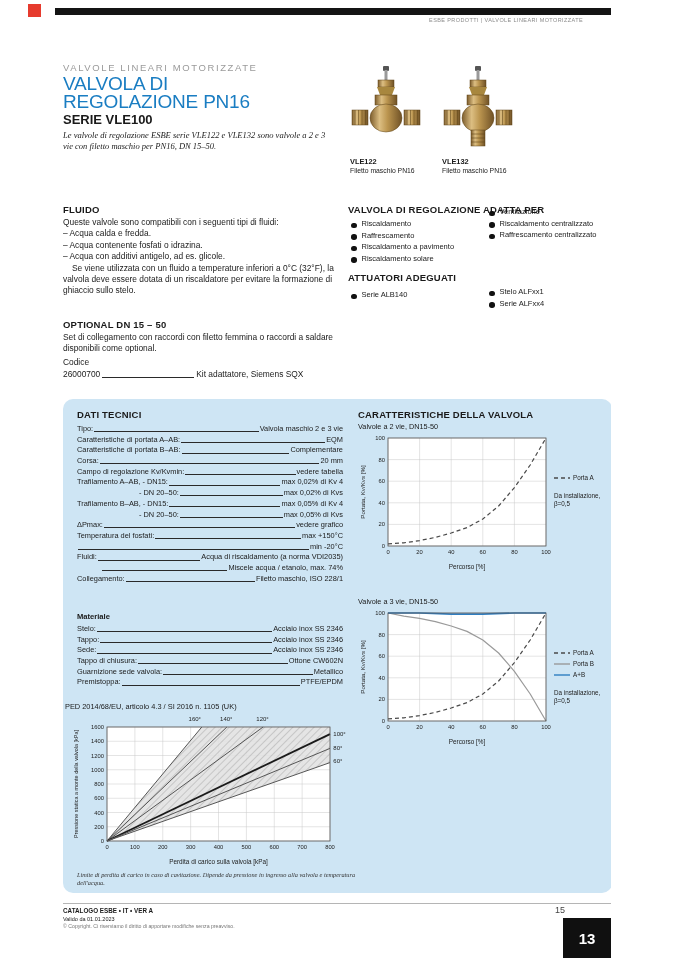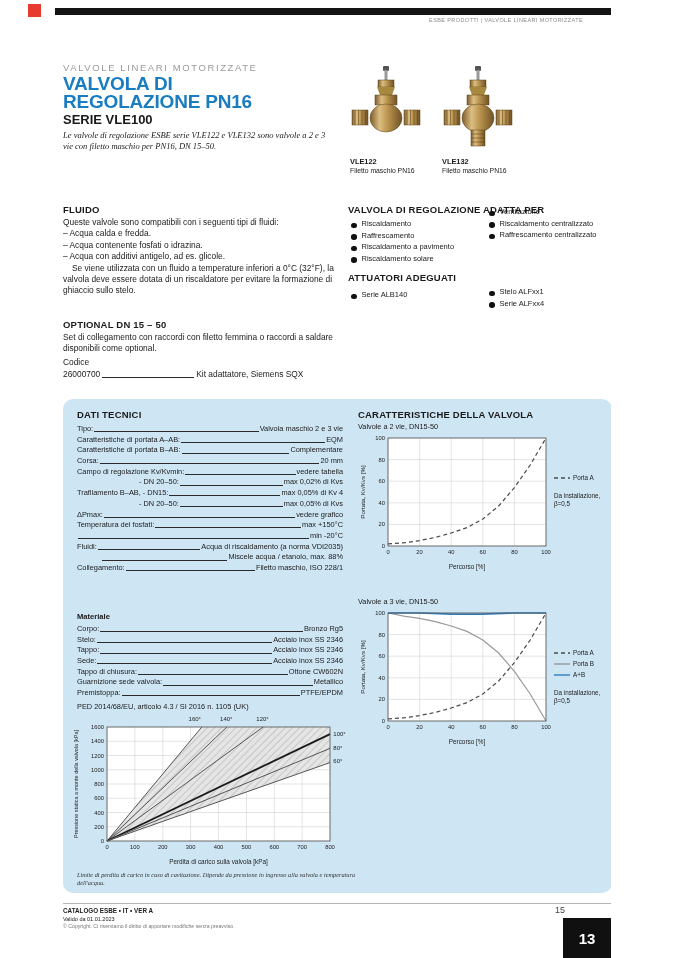--- a/index.html
+++ b/index.html
@@ -6,21 +6,21 @@
   html,body{background:#fff}
   .page{position:relative;width:611px;height:958px;background:#fff;overflow:hidden;
         font-family:"Liberation Sans","DejaVu Sans",sans-serif;color:#1a1a1a}
   .abs{position:absolute}
 
   .red-sq{left:28px;top:4px;width:13px;height:13px;background:var(--brand-red,#e63b2e)}
   .topbar{left:55px;top:8px;width:594px;height:7px;background:#141414}
   .topcap{top:17px;right:28px;font-size:5.5px;letter-spacing:.4px;color:#8a8a8a}
 
   .eyebrow{left:63px;top:62px;font-size:9.5px;color:#9a9a9a;letter-spacing:1.6px}
-  .title{left:63px;top:75px;font-size:19px;font-weight:700;line-height:18px;color:var(--accent-blue,#1a7dc2);letter-spacing:-.2px}
+  .title{left:63px;top:75px;font-size:19px;font-weight:400;line-height:18px;color:var(--accent-blue,#1a7dc2);letter-spacing:-.2px}
   .series{left:63px;top:112px;font-size:13px;font-weight:800}
   .intro{left:63px;top:130px;width:274px;font-family:"Liberation Serif","DejaVu Serif",serif;
          font-style:italic;font-size:8.5px;line-height:11px;color:#222}
 
   .h-sec{font-size:9.5px;font-weight:800;letter-spacing:.2px}
   .fluido-h{left:63px;top:204px}
   .fluido-body{left:63px;top:217px;width:284px;font-size:8.4px;line-height:11.4px}
   .fluido-note{text-indent:9px}
   .optional-h{left:63px;top:319px}
   .optional-body{left:63px;top:332px;width:284px;font-size:8.4px;line-height:11.4px}
@@ -47,21 +47,21 @@
 
   .bluebox{left:63px;top:399px;width:549px;height:494px;background:var(--panel-blue,#cee5f4);border-radius:10px}
   .dt-h{left:14px;top:10px}
   .specs{left:14px;top:25px;width:266px}
   .spec-row{display:flex;font-size:7.4px;line-height:10.7px;height:10.7px;white-space:nowrap}
   .sl{white-space:pre}
   .sf{flex:1;position:relative;min-width:6px}
   .sf::after{content:"";position:absolute;left:1px;right:1px;bottom:2.4px;border-bottom:.9px solid #2a2a2a}
   .mat-h{left:14px;top:213px;font-size:7.6px;font-weight:700}
   .specs-mat{left:14px;top:225px;width:266px}
-  .ped{left:14px;top:303px;font-size:7.4px}
+  .ped{left:2px;top:303px;font-size:7.4px}
 
   .car-h{left:295px;top:10px}
   .chart-title{font-size:7.3px}
   .ct1{left:295px;top:23px}
   .ct2{left:295px;top:198px}
   .chart-block{position:absolute;display:flex}
   .cb1{left:295px;top:33px}
   .cb2{left:295px;top:208px}
   .legend{width:58px;padding-top:40px;font-size:6.3px;color:#222}
   .lg-item{display:flex;align-items:center;gap:3px;height:11px;white-space:nowrap}
@@ -266,20 +266,25 @@
           <span class="sl">Corsa:</span>
           <span class="sf"></span>
           <span class="sv">20 mm</span>
         </div>
         <div class="spec-row">
           <span class="sl">Campo di regolazione Kv/Kvmin:</span>
           <span class="sf"></span>
           <span class="sv">vedere tabella</span>
         </div>
         <div class="spec-row">
+          <span class="sl">Trafilamento A–AB, - DN15:</span>
+          <span class="sf"></span>
+          <span class="sv">max 0,02% di Kv 4</span>
+        </div>
+        <div class="spec-row">
           <span class="sl" style="padding-left: 62px;">- DN 20–50:</span>
           <span class="sf"></span>
           <span class="sv">max 0,02% di Kvs</span>
         </div>
         <div class="spec-row">
           <span class="sl">Trafilamento B–AB, - DN15:</span>
           <span class="sf"></span>
           <span class="sv">max 0,05% di Kv 4</span>
         </div>
         <div class="spec-row">
@@ -303,35 +308,30 @@
           <span class="sv">min -20°C</span>
         </div>
         <div class="spec-row">
           <span class="sl">Fluidi:</span>
           <span class="sf"></span>
           <span class="sv">Acqua di riscaldamento (a norma VDI2035)</span>
         </div>
         <div class="spec-row">
           <span class="sl" style="padding-left: 24px;"></span>
           <span class="sf"></span>
-          <span class="sv">Miscele acqua / etanolo, max. 88%</span>
+          <span class="sv">Miscele acqua / etanolo, max. 74%</span>
         </div>
         <div class="spec-row">
           <span class="sl">Collegamento:</span>
           <span class="sf"></span>
           <span class="sv">Filetto maschio, ISO 228/1</span>
         </div>
       </div>
     <div class="abs mat-h">Materiale</div>
     <div class="abs specs-mat">
-        <div class="spec-row">
-          <span class="sl">Corpo:</span>
-          <span class="sf"></span>
-          <span class="sv">Bronzo Rg5</span>
-        </div>
         <div class="spec-row">
           <span class="sl">Stelo:</span>
           <span class="sf"></span>
           <span class="sv">Acciaio inox SS 2346</span>
         </div>
         <div class="spec-row">
           <span class="sl">Tappo:</span>
           <span class="sf"></span>
           <span class="sv">Acciaio inox SS 2346</span>
         </div>

